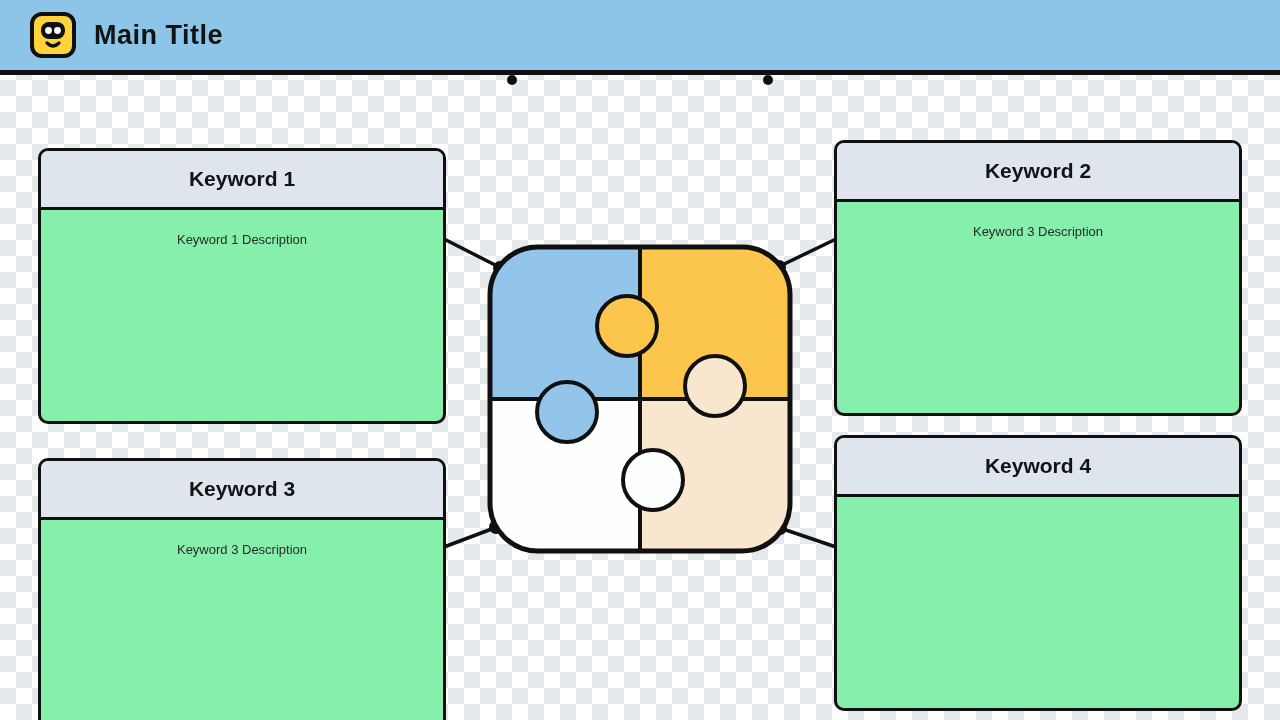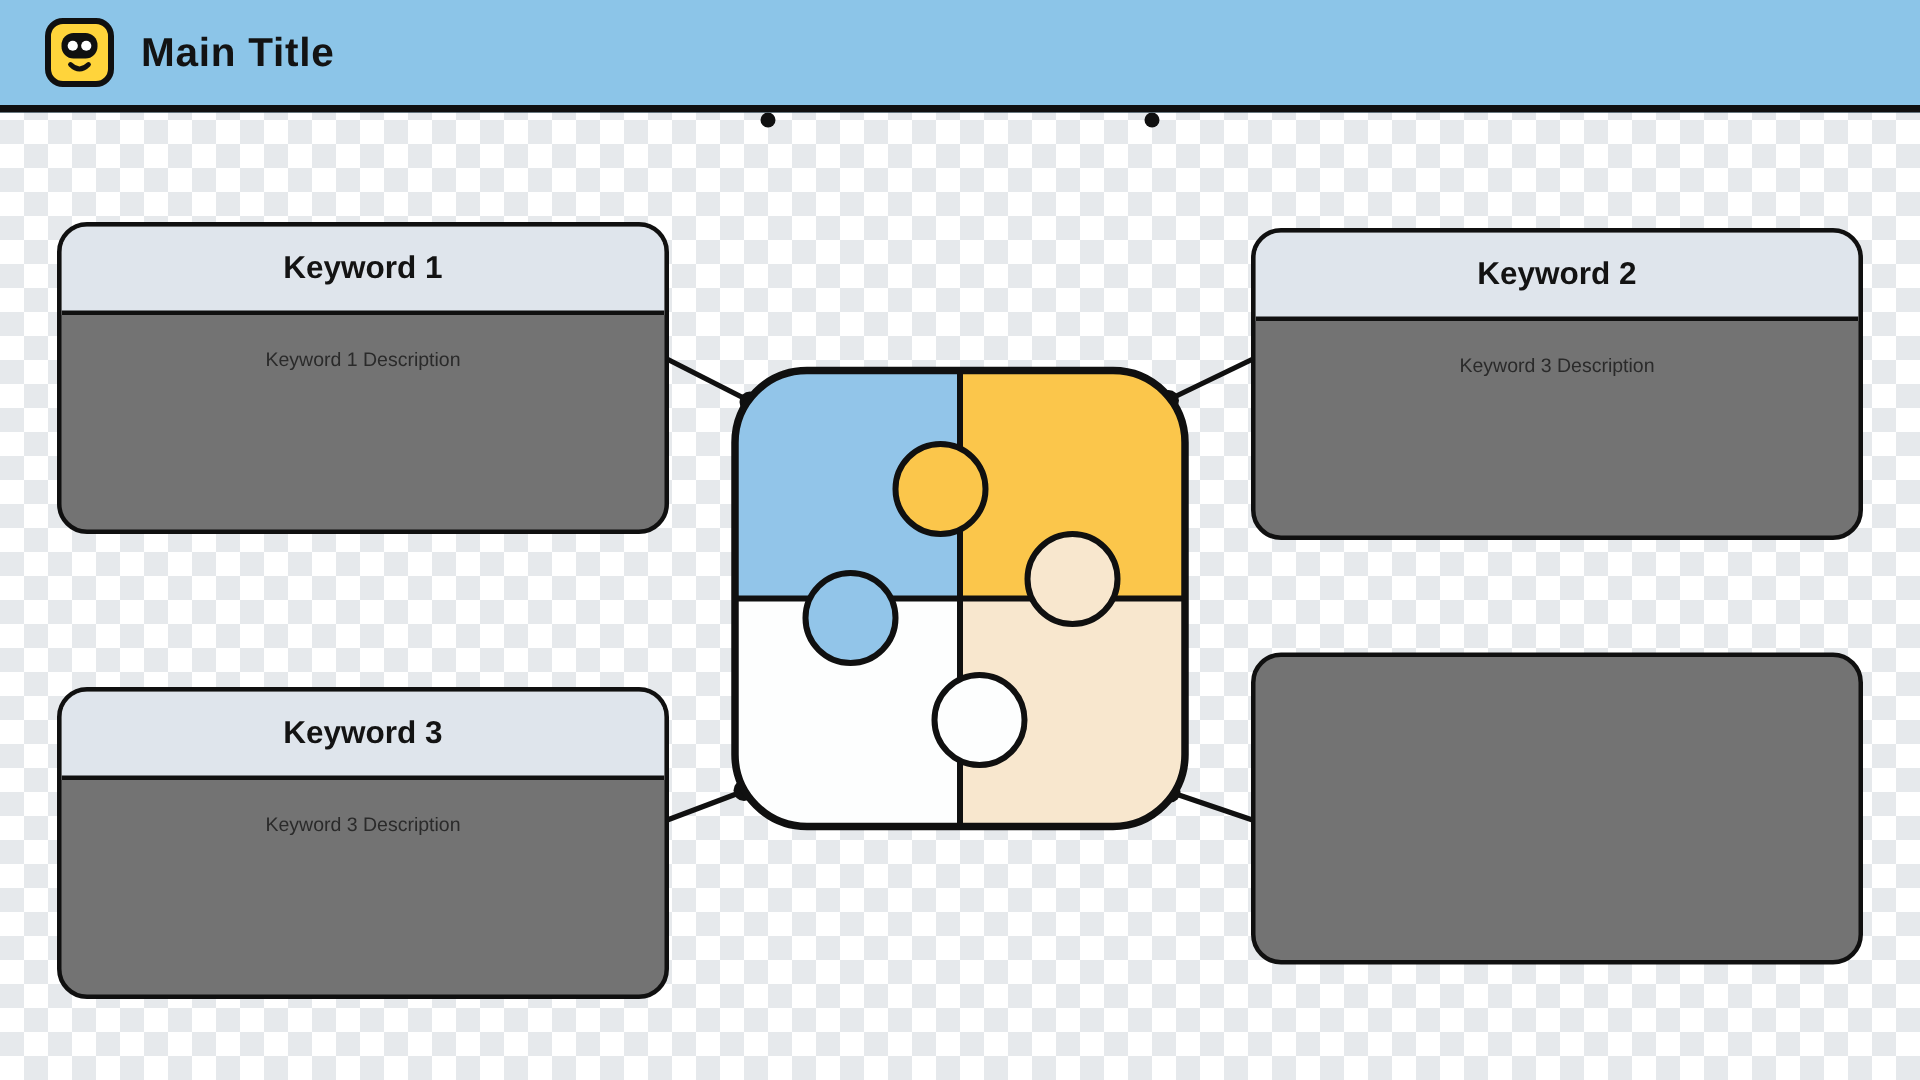--- a/index.html
+++ b/index.html
@@ -29,30 +29,30 @@
     display: flex; align-items: center; justify-content: center;
   }
   .header-title {
     font-size: 27px; font-weight: 700; color: #131313;
     letter-spacing: 0.5px;
   }
 
   
   .card {
     position: absolute;
-    width: 408px; height: 208px;
-    background: #737373;
+    width: 408px; height: 276px;
+    background: #86efac;
     border: 3px solid #101010;
-    border-radius: 20px;
+    border-radius: 10px;
     box-sizing: border-box;
     z-index: 4;
     overflow: hidden;
   }
   .card-1 { left: 38px;  top: 148px; }
-  .card-2 { left: 834px; top: 152px; }
+  .card-2 { left: 834px; top: 140px; }
   .card-3 { left: 38px;  top: 458px; }
   .card-4 { left: 834px; top: 435px; }
   .card-header {
     height: 56px;
     background: #dfe5ec;
     border-bottom: 3px solid #101010;
     display: flex; align-items: center; justify-content: center;
     font-size: 21px; font-weight: 700; color: #131313;
   }
   .card-body {
@@ -118,20 +118,21 @@
   <div class="card-header">Keyword 2</div>
   <div class="card-body">Keyword 3 Description</div>
 </div>
 
 <div class="card card-3">
   <div class="card-header">Keyword 3</div>
   <div class="card-body">Keyword 3 Description</div>
 </div>
 
 <div class="card card-4">
+  <div class="card-header">Keyword 4</div>
 </div>
 
 <div class="puzzle">
   <svg width="306" height="310" viewBox="0 0 306 310">
     <defs>
       <clipPath id="pz-clip">
         <rect x="3" y="3" width="300" height="304" rx="48"></rect>
       </clipPath>
     </defs>
     <g clip-path="url(#pz-clip)">

